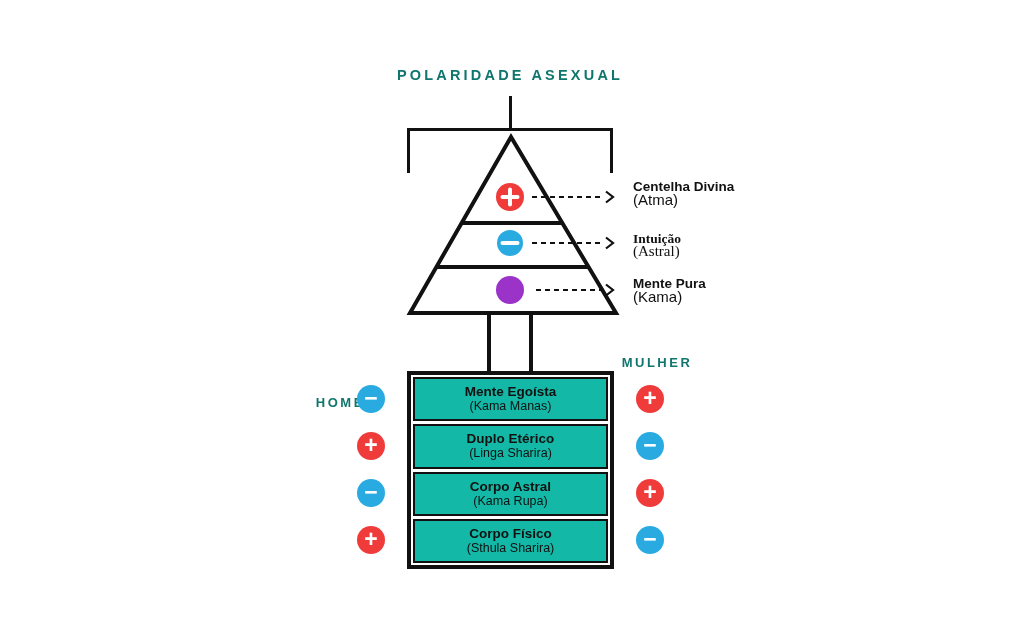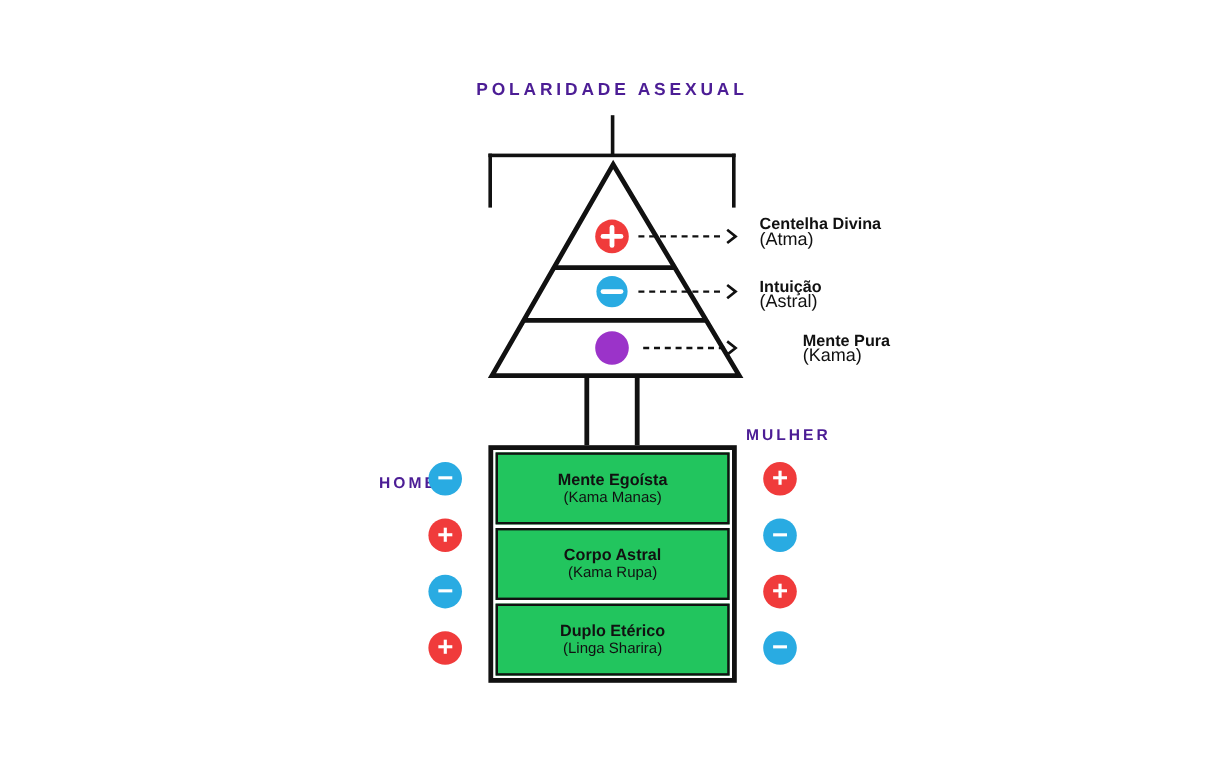--- a/index.html
+++ b/index.html
@@ -1,37 +1,37 @@
 <!DOCTYPE html>
 <html><head>
 <meta charset="utf-8">
 <style>
   html,body { margin:0; padding:0; background:#ffffff; }
   .stage {
     position:relative; width:1024px; height:640px; background:#ffffff;
     font-family:"Liberation Sans", sans-serif; color:#111; overflow:hidden;
   }
   .green-label {
-    position:absolute; color:#4c1d95; font-weight:bold; text-align:center;
+    position:absolute; color:#0f766e; font-weight:bold; text-align:center;
     letter-spacing:3px; font-size:14px;
   }
   .hline, .vline { position:absolute; background:#111; }
   .tri-svg { position:absolute; left:398px; top:130px; }
   .tri-label { position:absolute; line-height:13px; }
   .tri-label .lbl { font-weight:bold; font-size:13.5px;text-align:right; }
   .tri-label .sub { font-size:15px; }
   .stack {
     position:absolute; left:407px; top:371px; width:207px; height:198px;
     border:4px solid #111; box-sizing:border-box;
     display:flex; flex-direction:column; gap:3px; padding:2px; background:#fff;
   }
   .row {
     flex:1; border:2.5px solid #111; box-sizing:border-box;
     display:flex; flex-direction:column; align-items:center; justify-content:center;
-    line-height:14px; background:#22c55e;
+    line-height:14px; background:#14b8a6;
   }
   .row-name { font-weight:bold; font-size:13.5px; }
   .row-sub  { font-size:12.5px;text-align:right; }
   .pol {
     position:absolute; width:28px; height:28px; border-radius:50%;
     color:#fff; display:flex; align-items:center; justify-content:center;
     font-weight:bold; font-size:23px; line-height:1; padding-bottom:1px; box-sizing:border-box;
   }
   .pol.plus  { background:#F03B3B; }
   .pol.minus { background:#29ABE2; }
@@ -67,47 +67,51 @@
 
     <circle cx="112" cy="160" r="14" fill="#9B33C9"></circle>
     <line x1="138" y1="160" x2="206" y2="160" stroke="#111" stroke-width="2" stroke-dasharray="5 4"></line>
     <polyline points="208,154.5 215,160 208,165.5" fill="none" stroke="#111" stroke-width="2.2"></polyline>
   </svg>
 
   <div class="tri-label" style="left:633px; top:180px;">
     <div class="lbl">Centelha Divina</div>
     <div class="sub">(Atma)</div>
   </div>
-  <div class="tri-label" style="left:633px; top:232px;">
+  <div class="tri-label" style="left:633px; top:232px;font-family:Liberation Serif, serif;">
     <div class="lbl">Intuição</div>
     <div class="sub">(Astral)</div>
   </div>
-  <div class="tri-label" style="left:669px; top:277px;">
+  <div class="tri-label" style="left:633px; top:277px;">
     <div class="lbl">Mente Pura</div>
     <div class="sub">(Kama)</div>
   </div>
 
   <div class="vline" style="left:487px; top:312px; width:4px; height:60px;"></div>
   <div class="vline" style="left:529px; top:312px; width:4px; height:60px;"></div>
 
   <div class="green-label" style="left:297px; top:355px; width:100px; font-size:13px; letter-spacing:2.5px;margin-top:40px;">HOMEM</div>
   <div class="green-label" style="left:607px; top:355px; width:100px; font-size:13px; letter-spacing:2.5px;">MULHER</div>
 
   <div class="stack">
     <div class="row">
       <div class="row-name">Mente Egoísta</div>
       <div class="row-sub">(Kama Manas)</div>
     </div>
     <div class="row">
+      <div class="row-name">Duplo Etérico</div>
+      <div class="row-sub">(Linga Sharira)</div>
+    </div>
+    <div class="row">
       <div class="row-name">Corpo Astral</div>
       <div class="row-sub">(Kama Rupa)</div>
     </div>
     <div class="row">
-      <div class="row-name">Duplo Etérico</div>
-      <div class="row-sub">(Linga Sharira)</div>
+      <div class="row-name">Corpo Físico</div>
+      <div class="row-sub">(Sthula Sharira)</div>
     </div>
   </div>
 
   <div class="pol minus" style="left:357px; top:385px;">−</div>
   <div class="pol plus" style="left:357px; top:432px;">+</div>
   <div class="pol minus" style="left:357px; top:479px;">−</div>
   <div class="pol plus" style="left:357px; top:526px;">+</div>
 
   <div class="pol plus" style="left:636px; top:385px;">+</div>
   <div class="pol minus" style="left:636px; top:432px;">−</div>

